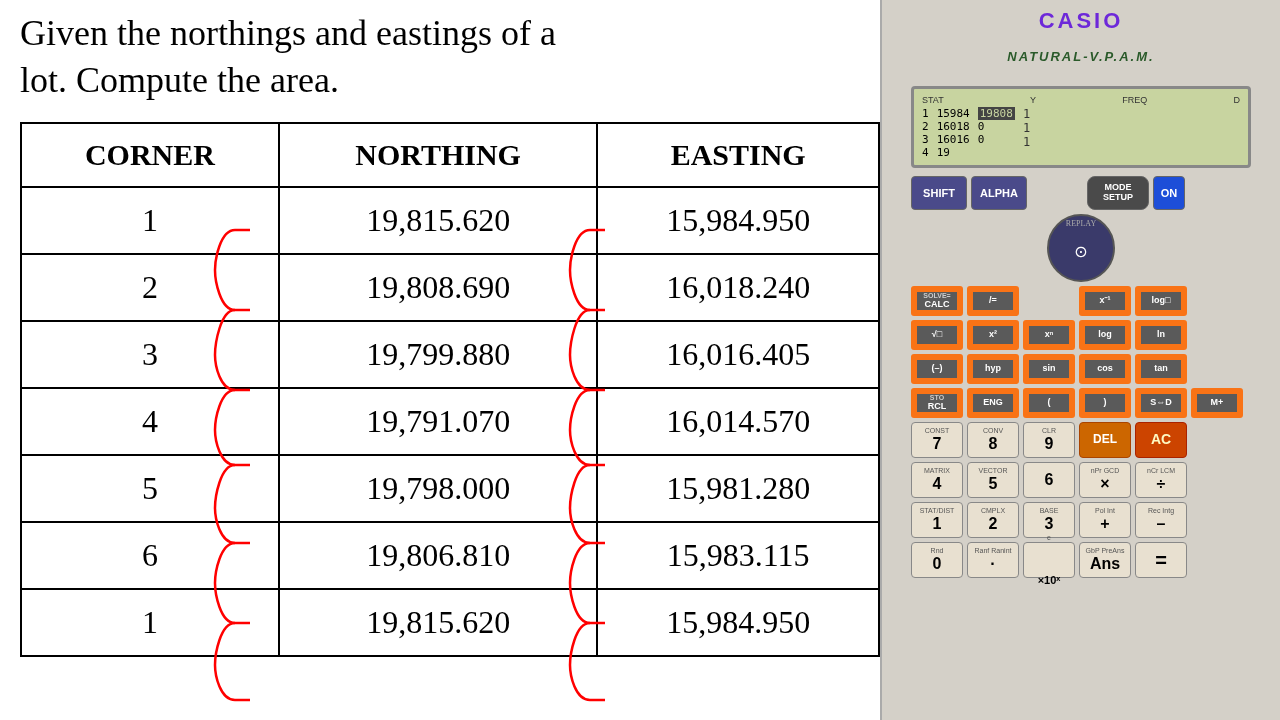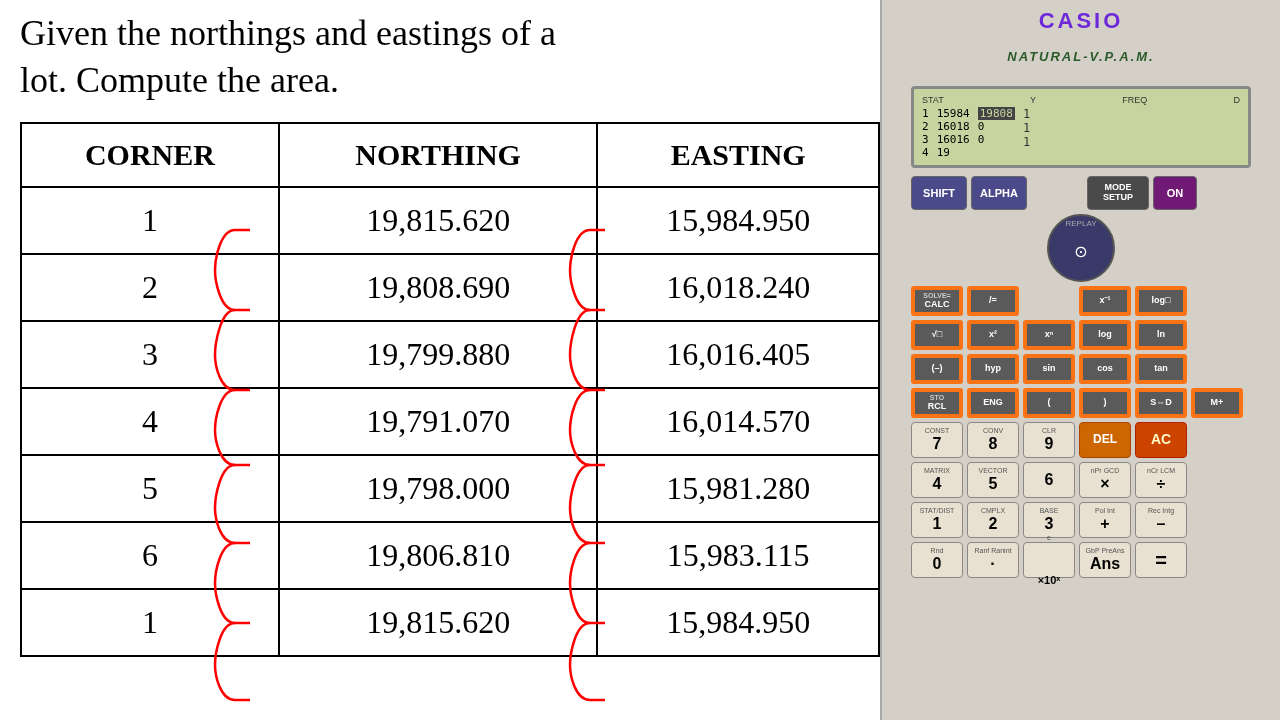--- a/index.html
+++ b/index.html
@@ -166,23 +166,23 @@
 
     .btn-mode {
       width: 56px;
       height: 34px;
       background: #4a4a4a;
       color: #fff;
       font-size: 10px;
     }
 
     .btn-on {
-      width: 44px;
+      width: 32px;
       height: 34px;
-      background: #701a75;
+      background: #1d4ed8;
       color: #fff;
       font-size: 11px;
     }
 
     .btn-round {
       width: 68px;
       height: 68px;
       border-radius: 50%;
       background: #3a3a6a;
       color: #fff;
@@ -195,21 +195,21 @@
     }
 
     
     .btn-func {
       width: 52px;
       height: 30px;
       background: #5a5a5a;
       color: #fff;
       font-size: 9px;
       border-radius: 3px;
-      border: 4px solid #f97316;
+      border: 6px solid #f97316;
       cursor: pointer;
       display: flex;
       align-items: center;
       justify-content: center;
       flex-direction: column;
     }
 
     .btn-func-label-top {
       font-size: 7px;
       color: #ccc;
@@ -425,26 +425,26 @@
       </div>
     </div>
   </div>
 
   <div class="calc-buttons">
 
     <div class="btn-row">
       <button class="calc-btn btn-top">SHIFT</button>
       <button class="calc-btn btn-top">ALPHA</button>
       <div style="width:52px"></div>
-      <button class="calc-btn btn-mode" style="width:62px;font-size:9px;">MODE<br>SETUP</button>
+      <button class="calc-btn btn-mode" style="width:62px;font-size:9px;border-radius:8px;">MODE<br>SETUP</button>
       <button class="calc-btn btn-on">ON</button>
     </div>
 
     <div style="display:flex;justify-content:center;margin-bottom:4px;">
-      <div class="btn-round" style="position:relative;">
+      <div class="btn-round" style="position:relative;font-family:Liberation Serif, serif;">
         <span style="font-size:8px;color:#aaa;position:absolute;top:3px;left:50%;transform:translateX(-50%);">REPLAY</span>
         <span style="font-size:16px;margin-top:6px;">⊙</span>
       </div>
     </div>
 
     <div class="btn-row">
       <button class="calc-btn btn-func">
           <span class="btn-func-label-top">SOLVE=</span>
           <span class="btn-func-label-main">CALC</span>
         </button>

